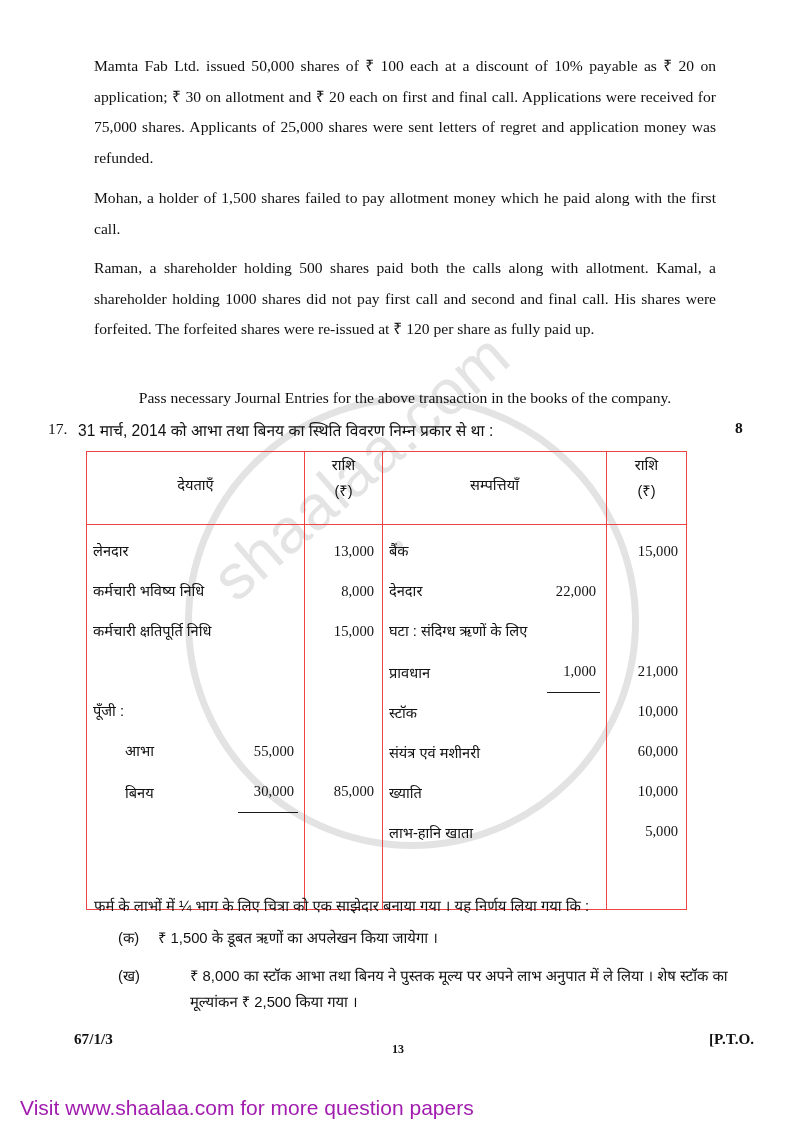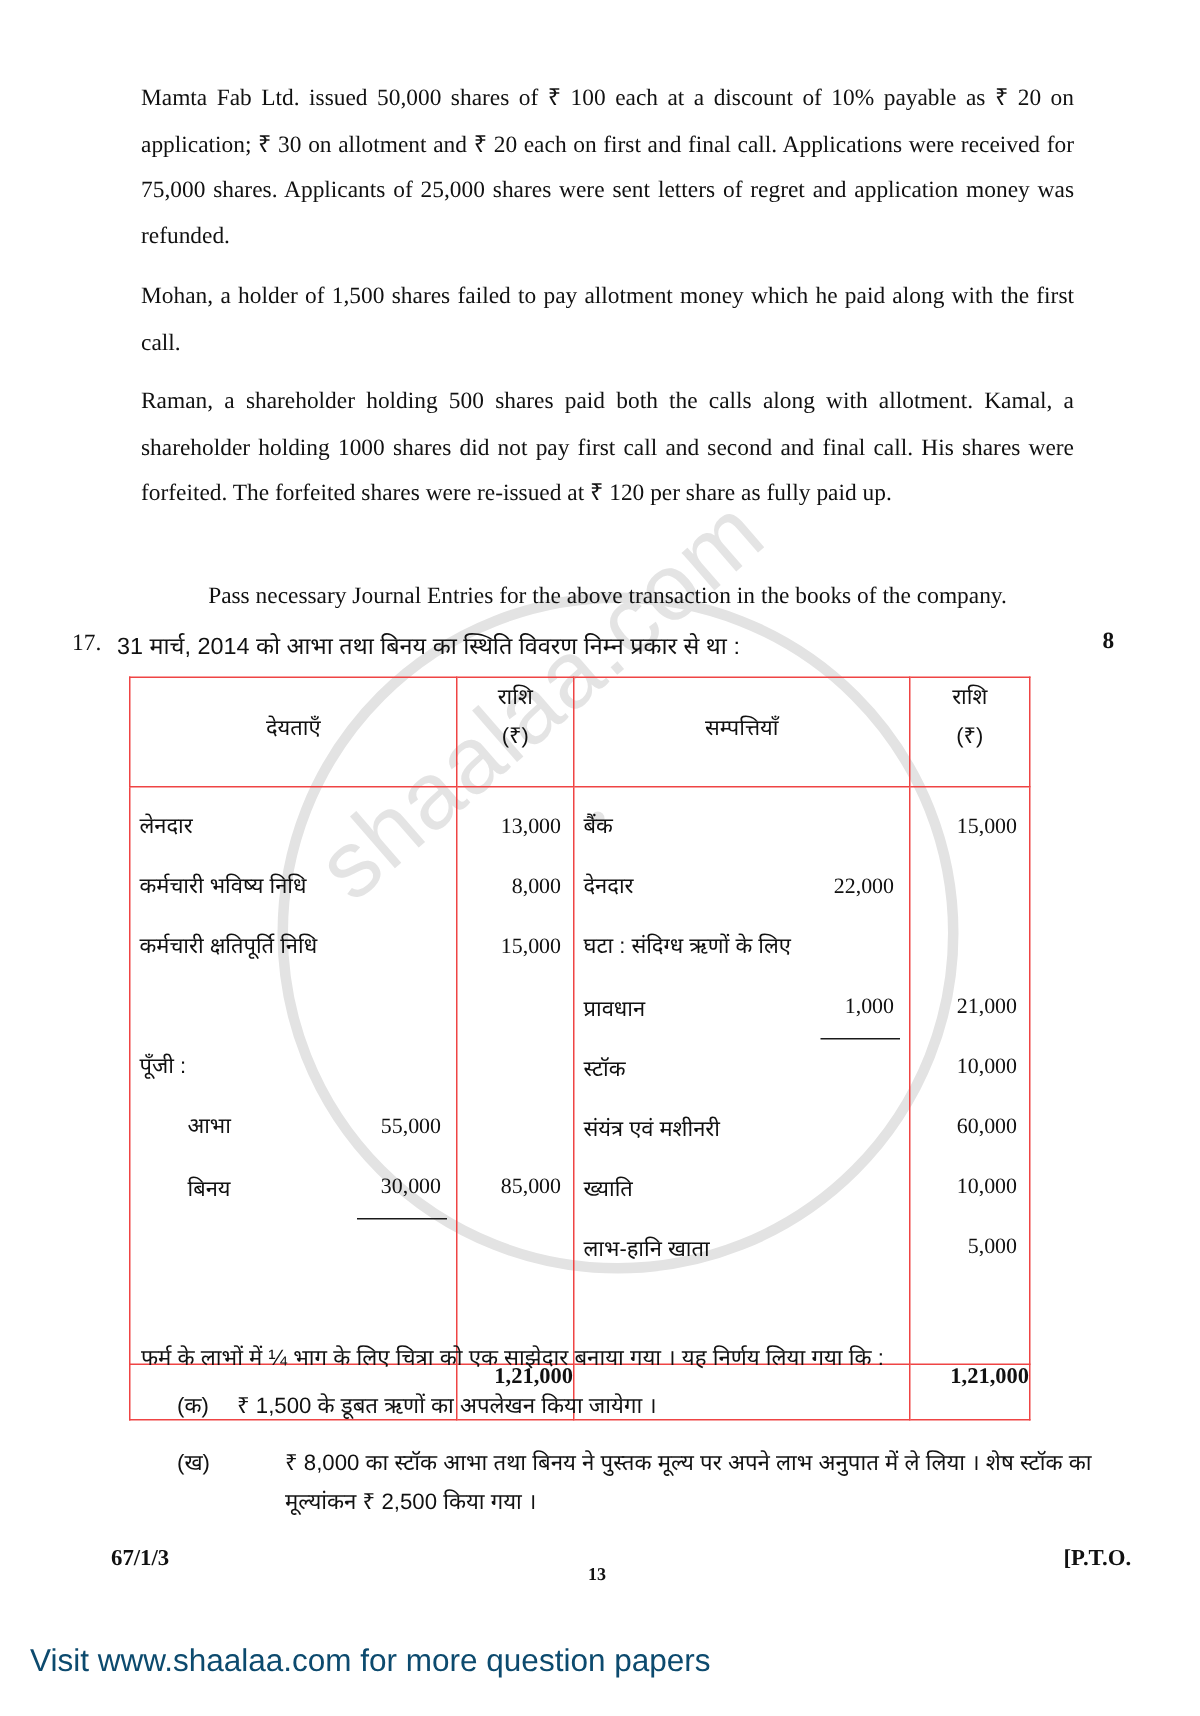--- a/index.html
+++ b/index.html
@@ -191,21 +191,21 @@
     left: 0; top: 1090px;
     width: 800px; height: 54px;
     background: #ffffff;
     z-index: 3;
   }
   #banner-text {
     position: absolute;
     left: 20px; top: 1096px;
     font-family: "Liberation Sans", sans-serif;
     font-size: 21px;
-    color: #0c4a6e;
+    color: #a21caf;
     z-index: 4;
   }
 </style>
 </head>
 <body>
 
 <div id="page">
 
   <div id="watermark">
     <div id="wm-circle"></div>
@@ -316,26 +316,20 @@
                 <li class="blank">&nbsp;</li>
                 <li>21,000</li>
                 <li>10,000</li>
                 <li>60,000</li>
                 <li>10,000</li>
                 <li>5,000</li>
                 <li class="blank">&nbsp;</li>
               </ul>
           </td>
         </tr>
-        <tr class="total-row">
-          <td class="blank-cell"></td>
-          <td class="num">1,21,000</td>
-          <td class="blank-cell"></td>
-          <td class="num">1,21,000</td>
-        </tr>
       </tbody>
     </table>
 
     <div class="aft" id="aft-intro">फर्म के लाभों में ¼ भाग के लिए चित्रा को एक साझेदार बनाया गया । यह निर्णय लिया गया कि :</div>
     <div class="aft" id="aft-a-lbl">(क)</div>
     <div class="aft" id="aft-a-txt">₹ 1,500 के डूबत ऋणों का अपलेखन किया जायेगा ।</div>
     <div class="aft" id="aft-b-lbl">(ख)</div>
     <div class="aft" id="aft-b-txt">₹ 8,000 का स्टॉक आभा तथा बिनय ने पुस्तक मूल्य पर अपने लाभ अनुपात में ले लिया । शेष स्टॉक का मूल्यांकन ₹ 2,500 किया गया ।</div>
 
     <div id="footer-code">67/1/3</div>

